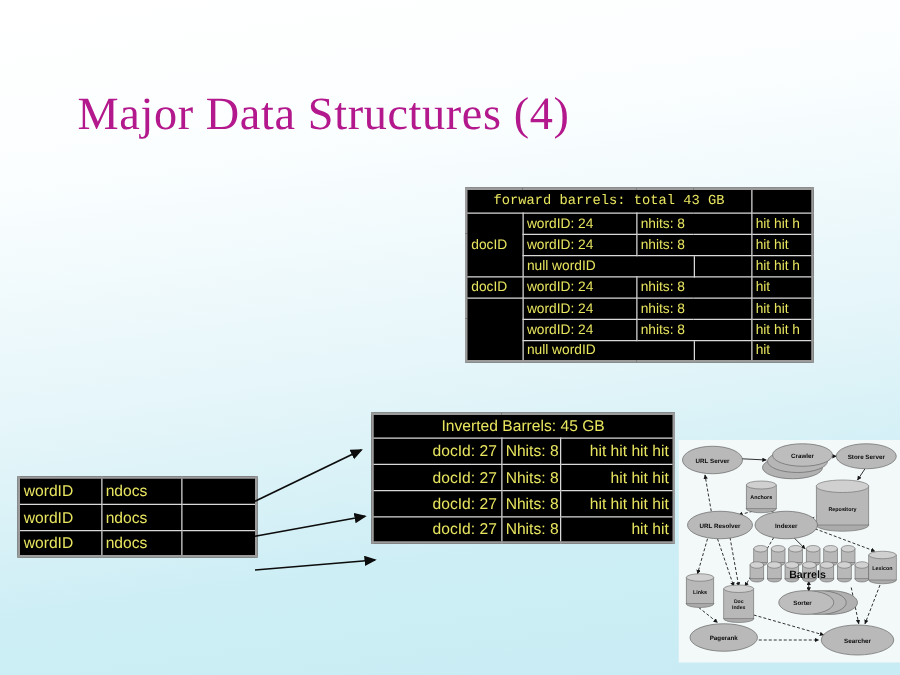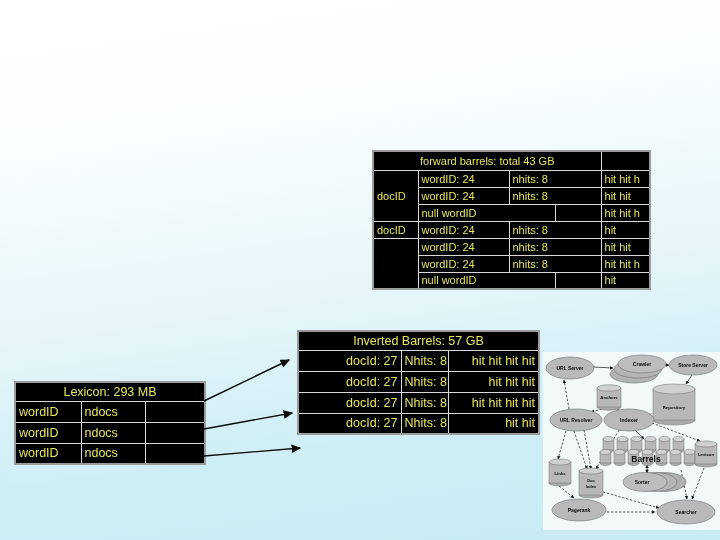--- a/index.html
+++ b/index.html
@@ -23,21 +23,21 @@
     background:#000; color:#e8e55f; border:2px solid #9b9b9b;
   }
   table.bt td {
     border:1px solid #d9d9d9; padding:0 3px; white-space:nowrap; overflow:hidden;
     font-weight:400; vertical-align:middle;
   }
   table.bt td.hdr { text-align:center; }
 
   table.forward { left:372px; top:150px; width:277px; font-size:11px; }
   table.forward td { height:17px; }
-  table.forward tr.hrow td { height:19px; }
+  table.forward tr.hrow td { height:19px;font-family:Liberation Mono, monospace; }
 
   table.inverted { left:297px; top:330px; width:241px; font-size:12.5px; }
   table.inverted td { height:21px;text-align:right; }
   table.inverted tr.hrow td { height:19px; }
 
   table.lexicon { left:14px; top:381px; width:190px; font-size:12.5px; }
   table.lexicon td { height:21px; }
   table.lexicon tr.hrow td { height:19px; }
 
   svg.connectors { position:absolute; left:0; top:0; width:720px; height:540px; pointer-events:none; z-index:5; }
@@ -53,20 +53,21 @@
   .arch .elab { font-size:5px; }
   .arch .clab { font-size:4.3px; }
   .arch .big  { font-size:8.5px; }
   .arch .d2   { font-size:4.1px; }
 </style>
 </head>
 <body>
 
 <div class="slide">
 
+  <div class="title">Major Data Structures (4)</div>
 
 
   <table class="bt forward">
     <colgroup>
         <col style="width:45px">
         <col style="width:91px">
         <col style="width:46px">
         <col style="width:46px">
         <col style="width:49px">
       </colgroup>
@@ -117,21 +118,21 @@
     </table>
 
   <table class="bt inverted">
     <colgroup>
         <col style="width:103px">
         <col style="width:47px">
         <col style="width:91px">
       </colgroup>
     <tbody>
         <tr class="hrow">
-      <td class="hdr" colspan="3">Inverted Barrels: 57 GB</td>
+      <td class="hdr" colspan="3">Inverted Barrels: 45 GB</td>
     </tr>
     <tr>
       <td>docId: 27</td>
       <td>Nhits: 8</td>
       <td>hit hit hit hit</td>
     </tr>
     <tr>
       <td>docId: 27</td>
       <td>Nhits: 8</td>
       <td>hit hit hit</td>
@@ -149,23 +150,20 @@
   </tbody>
     </table>
 
   <table class="bt lexicon">
     <colgroup>
         <col style="width:66px">
         <col style="width:64px">
         <col style="width:60px">
       </colgroup>
     <tbody>
-        <tr class="hrow">
-      <td class="hdr" colspan="3">Lexicon: 293 MB</td>
-    </tr>
     <tr>
       <td>wordID</td>
       <td>ndocs</td>
       <td></td>
     </tr>
     <tr>
       <td>wordID</td>
       <td>ndocs</td>
       <td></td>
     </tr>

